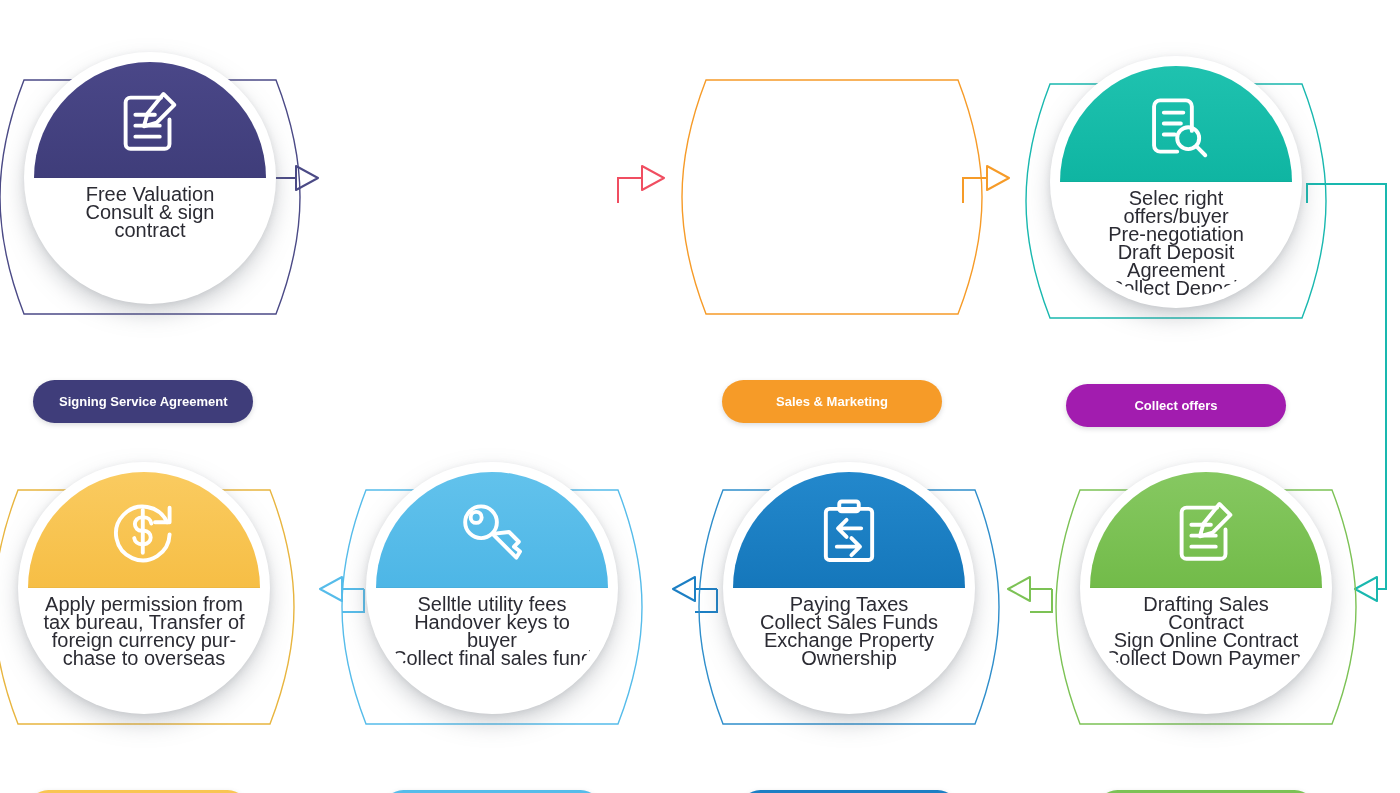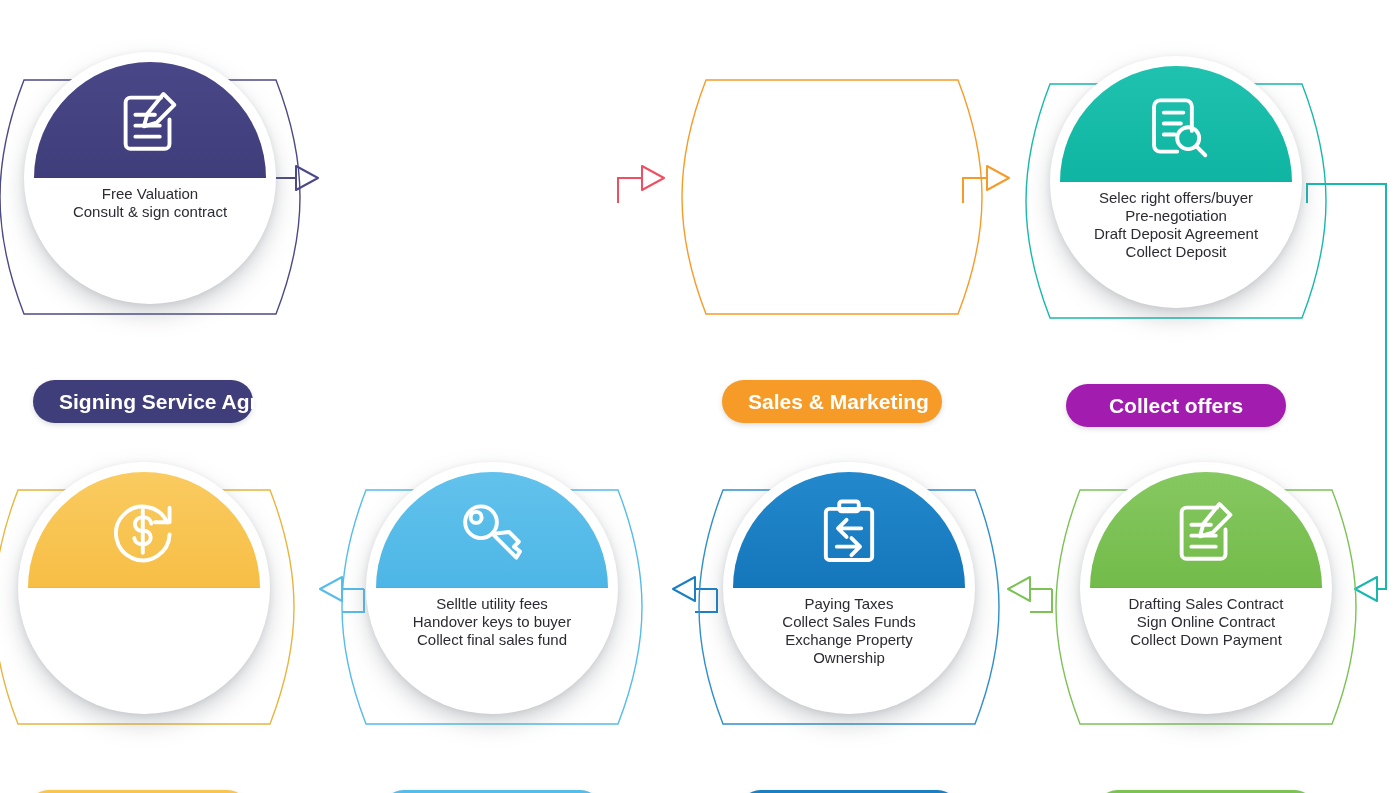--- a/index.html
+++ b/index.html
@@ -46,32 +46,32 @@
   }
   .icon{
     position:absolute;left:50%;top:26%;transform:translate(-50%,-50%);
     width:78px;height:78px;
   }
   .icon svg{display:block;width:78px;height:78px;}
 
   .body-text{
     position:absolute;left:14px;right:14px;top:53%;
     text-align:center;
-    font-size:15px;line-height:18px;
+    font-size:20px;line-height:18px;
     color:#2b2b33;
     white-space:pre-line;
   }
 
   
   .pill{
     position:absolute;top:328px;
     height:43px;line-height:43px;
     border-radius:22px;
     color:#ffffff;
-    font-size:21px;font-weight:bold;
+    font-size:13px;font-weight:bold;
     text-align:center;
     white-space:nowrap;
     padding:0 26px;
     box-sizing:border-box;
     box-shadow:0 2px 5px rgba(90,95,105,.22);
   }
 </style>
 </head>
 <body>
 
@@ -187,20 +187,24 @@
       <div class="disc-inner">
         <div class="cap" style="background:linear-gradient(180deg,#FACB60,#F6BE45);"></div>
         <div class="icon">
           <svg viewBox="0 0 64 64" fill="none" stroke="#ffffff" stroke-width="3.2" stroke-linecap="round" stroke-linejoin="round">
             <path d="M51 24 a22 22 0 1 0 2 10"></path>
             <path d="M53 12 V24 H41"></path>
             <path d="M38 25 a6 6 0 0 0 -6 -5 h-2 a5.5 5.5 0 0 0 0 11 h2 a5.5 5.5 0 0 1 0 11 h-2 a6 6 0 0 1 -6 -5"></path>
             <path d="M31 14 V49"></path>
           </svg>
         </div>
+        <div class="body-text">Apply permission from
+tax bureau, Transfer of
+foreign currency pur-
+chase to overseas</div>
       </div>
     </div>
     <div class="pill" style="left:33px;width:222px;background:#F9C552;">Transfer Sales Funds Overseas</div>
   </div>
 
   <div class="step" style="left:342px;top:462px;">
     <div class="hexwrap">
       <svg viewBox="0 0 300 250">
         <path d="M24 8 L276 8 Q300 70 300 125 Q300 180 276 242 L24 242 Q0 180 0 125 Q0 70 24 8 Z" fill="none" stroke="#56BCEA" stroke-width="1.4"></path>
       </svg>

